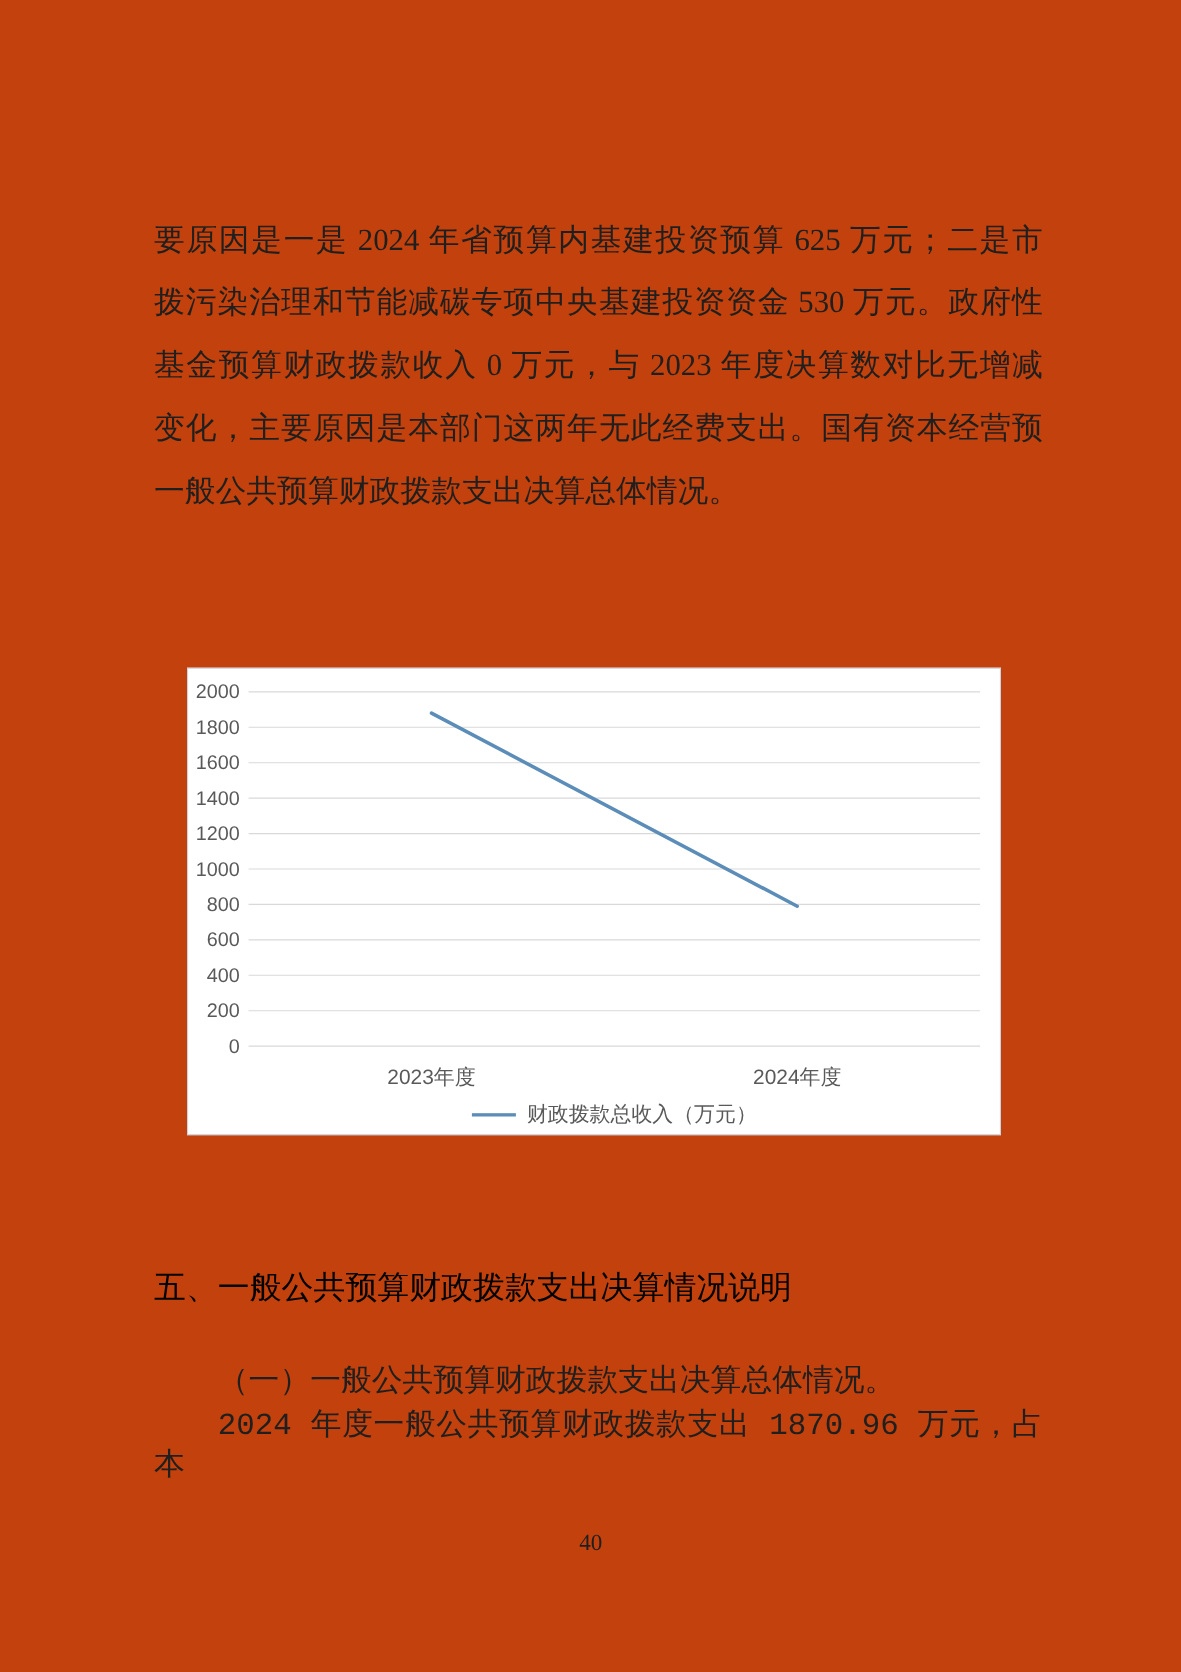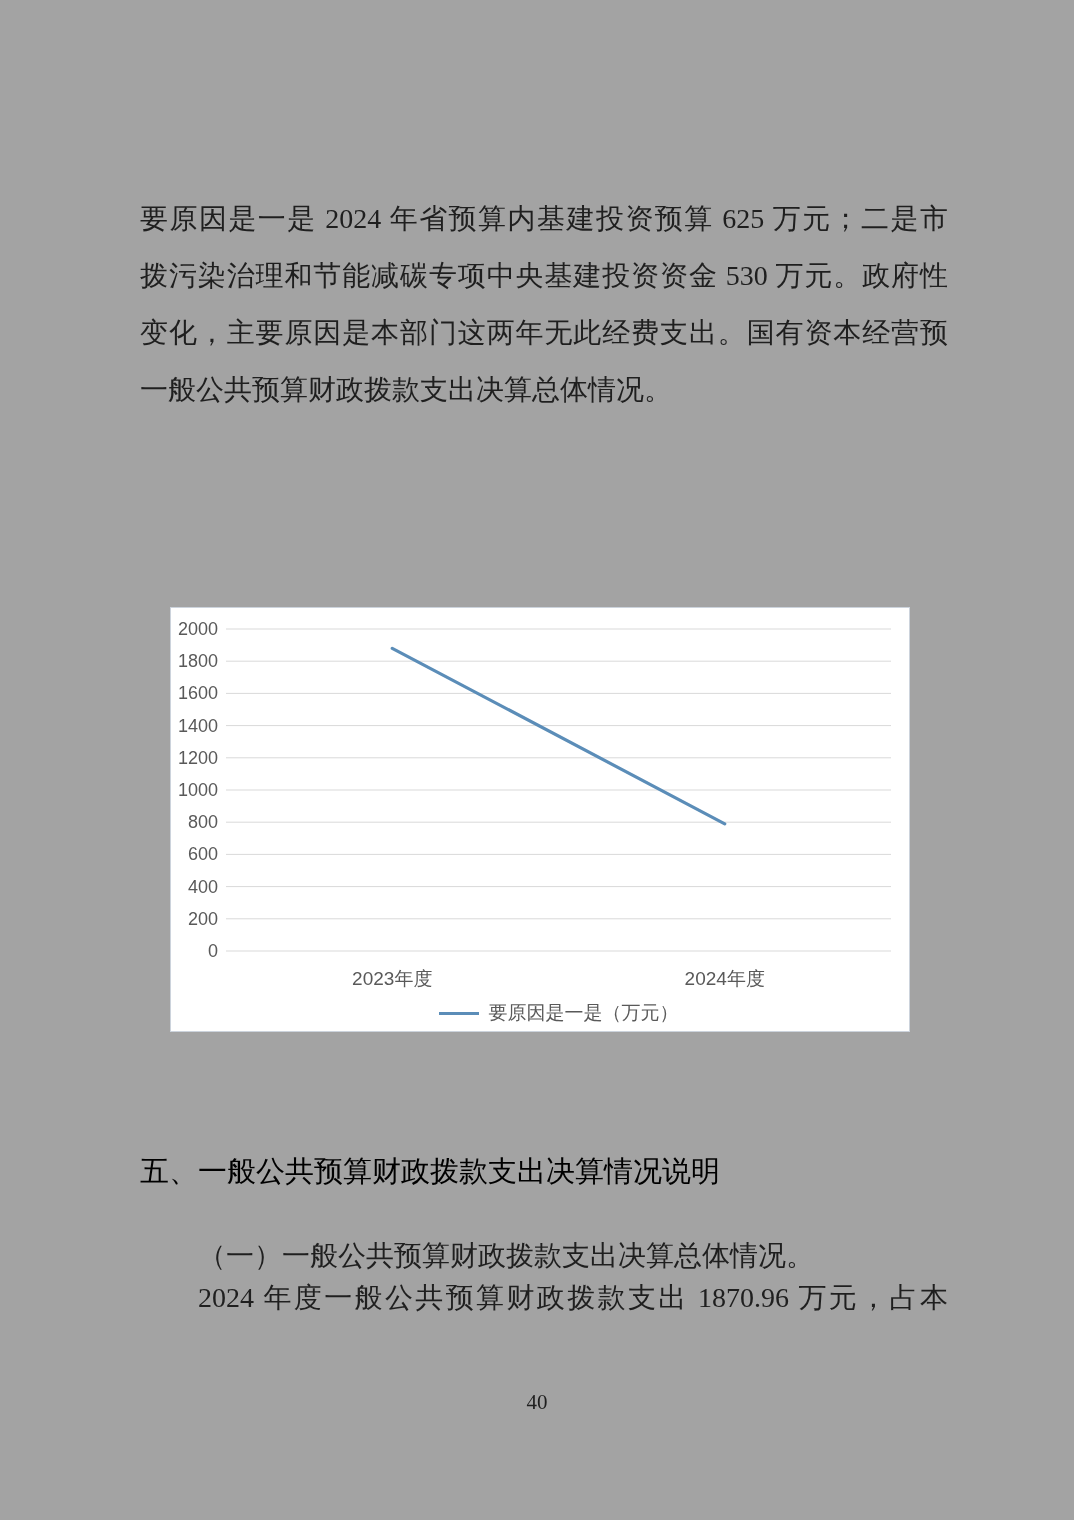--- a/index.html
+++ b/index.html
@@ -1,19 +1,19 @@
 <!DOCTYPE html>
 <html><head>
 <meta charset="utf-8">
 <style>
   html,body{margin:0;padding:0;background:#ffffff;}
   .page{
     position:relative;
     width:1074px;height:1520px;
-    background:#a3a3a3;
+    background:#c2410c;
     font-family:"Liberation Serif","DejaVu Serif",serif;
     color:#1f1f1f;
     overflow:hidden;
   }
   .body-text{
     position:absolute;left:140px;top:190px;width:808px;
     font-size:28px;line-height:57px;
   }
   .body-line{white-space:nowrap;}
   .body-line.just{
@@ -51,35 +51,36 @@
     font-size:29px;font-weight:normal;color:#000000;line-height:36px;
     white-space:nowrap;
   }
   .sub-paragraph{
     position:absolute;left:140px;top:1222px;width:808px;
     font-size:28px;line-height:36px;text-indent:58px;white-space:nowrap;margin-top:16px;
   }
   .closing-line{
     position:absolute;left:140px;top:1280px;width:808px;
     font-size:28px;line-height:36px;text-indent:58px;
-    text-align:justify;text-align-last:justify;text-justify:inter-character;
+    text-align:justify;text-align-last:justify;text-justify:inter-character;font-family:Liberation Mono, monospace;
   }
   .page-number{
     position:absolute;left:0;top:1390px;width:1074px;
     text-align:center;font-size:21px;color:#1f1f1f;
   }
 </style>
 </head>
 <body>
 
 <div class="page">
 
   <div class="body-text">
       <div class="body-line just">要原因是一是 2024 年省预算内基建投资预算 625 万元；二是市</div>
       <div class="body-line just">拨污染治理和节能减碳专项中央基建投资资金 530 万元。政府性</div>
+      <div class="body-line just">基金预算财政拨款收入 0 万元，与 2023 年度决算数对比无增减</div>
       <div class="body-line just">变化，主要原因是本部门这两年无此经费支出。国有资本经营预</div>
       <div class="body-line">一般公共预算财政拨款支出决算总体情况。</div>
     </div>
 
 
   <div class="chart-box">
     <svg class="chart-svg" width="738" height="423" viewBox="0 0 738 423">
         <line x1="55" y1="343" x2="720" y2="343" stroke="#d9d9d9" stroke-width="1"></line>
         <text x="47" y="349" text-anchor="end" font-size="18" fill="#595959" class="ytick-label">0</text>
         <line x1="55" y1="310.8" x2="720" y2="310.8" stroke="#d9d9d9" stroke-width="1"></line>
@@ -101,21 +102,21 @@
         <line x1="55" y1="53.19999999999999" x2="720" y2="53.19999999999999" stroke="#d9d9d9" stroke-width="1"></line>
         <text x="47" y="59.19999999999999" text-anchor="end" font-size="18" fill="#595959" class="ytick-label">1800</text>
         <line x1="55" y1="21" x2="720" y2="21" stroke="#d9d9d9" stroke-width="1"></line>
         <text x="47" y="27" text-anchor="end" font-size="18" fill="#595959" class="ytick-label">2000</text>
         <text x="221.25" y="377" text-anchor="middle" font-size="19" fill="#595959" class="xtick-label">2023年度</text>
         <text x="553.75" y="377" text-anchor="middle" font-size="19" fill="#595959" class="xtick-label">2024年度</text>
         <polyline points="221.25,40.31999999999999 553.75,215.81" fill="none" stroke="#5b8db8" stroke-width="3.2" stroke-linecap="round" stroke-linejoin="round"></polyline>
       </svg>
     <div class="legend-row">
       <span class="legend-swatch" style="background: rgb(91, 141, 184);"></span>
-      <span class="legend-label">要原因是一是（万元）</span>
+      <span class="legend-label">财政拨款总收入（万元）</span>
     </div>
   </div>
 
   <div class="section-heading">五、一般公共预算财政拨款支出决算情况说明</div>
 
   <div class="sub-paragraph">（一）一般公共预算财政拨款支出决算总体情况。</div>
 
   <div class="closing-line">2024 年度一般公共预算财政拨款支出 1870.96 万元，占本</div>
 
   <div class="page-number">40</div>

